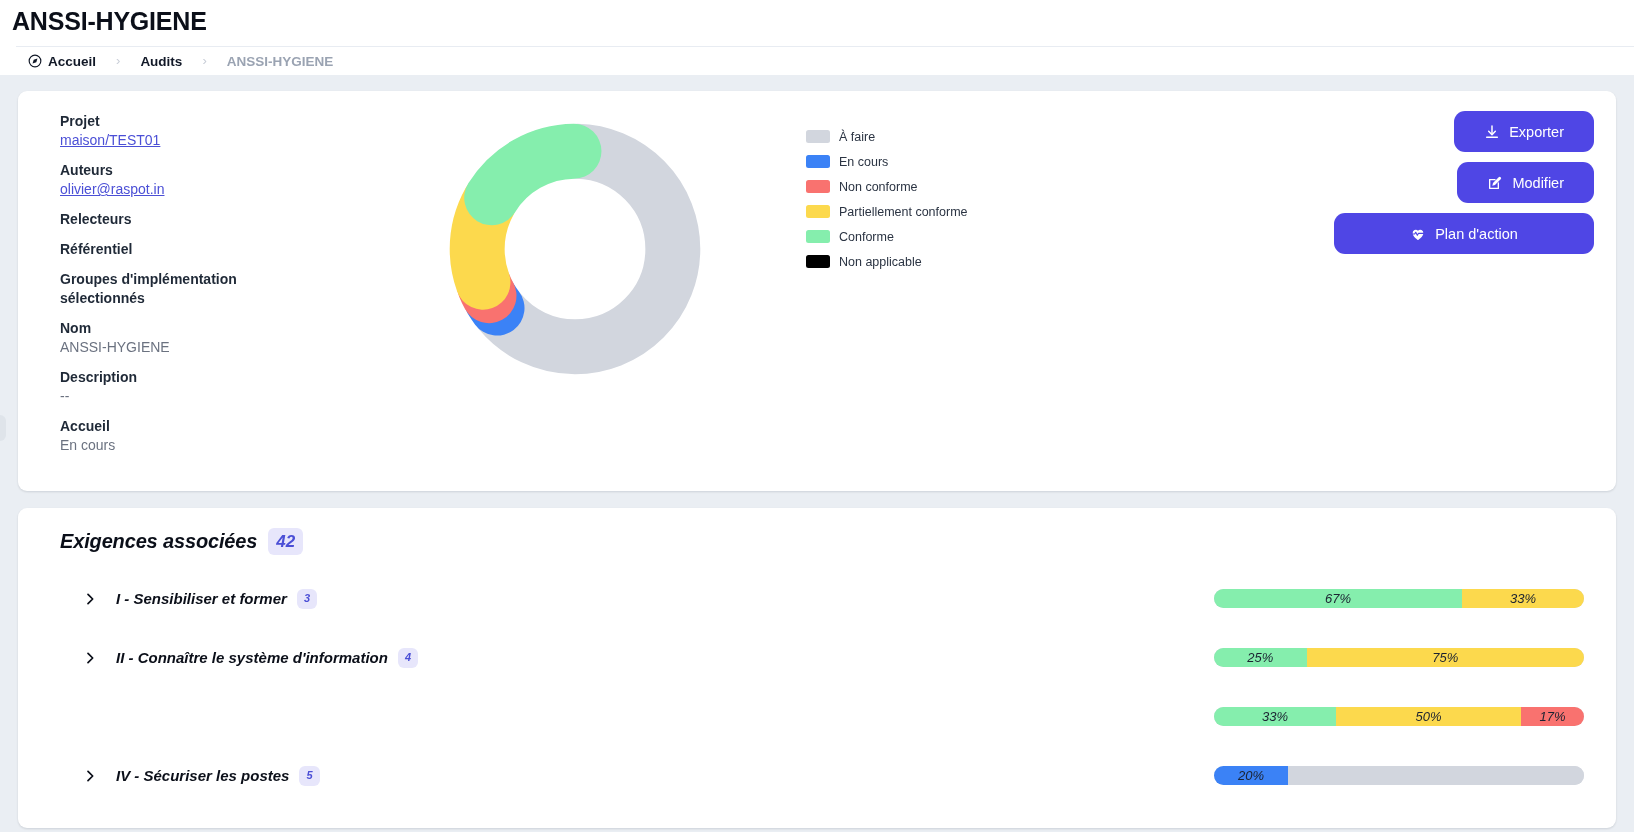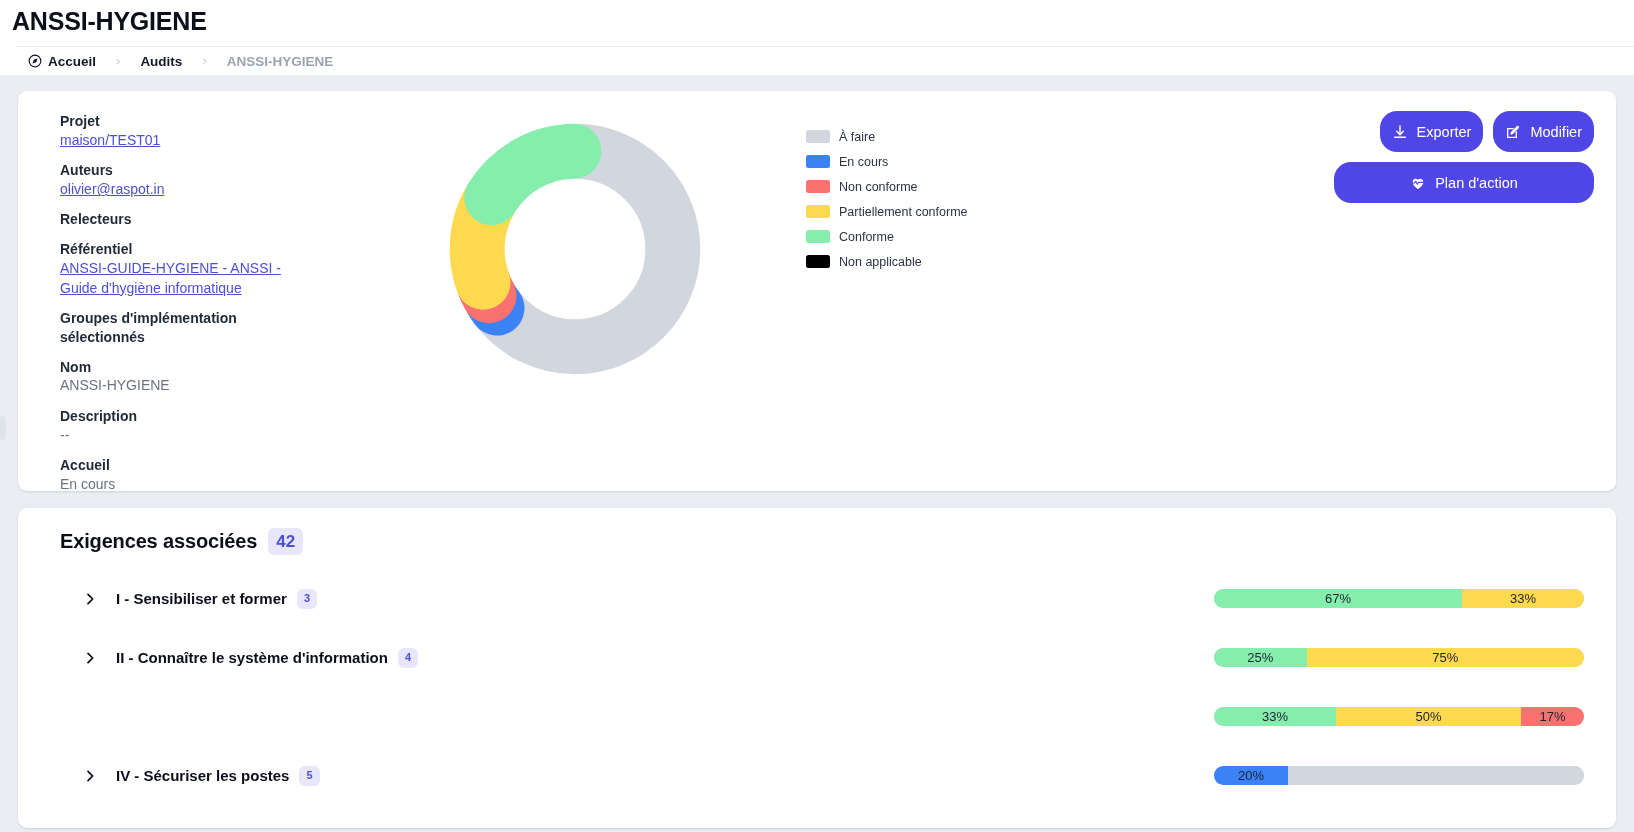--- a/index.html
+++ b/index.html
@@ -154,42 +154,43 @@
     width: 260px;
     display: flex;
     flex-wrap: wrap;
     justify-content: flex-end;
     gap: 10px;
   }
   .btn {
     background: #4f46e5;
     color: #ffffff;
     border: none;
-    border-radius: 17px;
+    border-radius: 11px;
     font-family: inherit;
     font-size: 14.5px;
     font-weight: 500;
     height: 41px;
-    padding: 0 12px;
+    padding: 0 30px;
     display: inline-flex;
     align-items: center;
     justify-content: center;
     gap: 9px;
     cursor: pointer;
     white-space: nowrap;
   }
   .btn-wide { width: 100%; }
   .btn svg { width: 16px; height: 16px; display: block; }
 
   
   .req-card {
     margin-top: 17px;
     padding: 20px 22px 10px 22px;
     height: 320px;
     overflow: hidden;
+    font-style: italic;
   }
   .req-header {
     display: flex;
     align-items: center;
     gap: 11px;
     padding-left: 20px;
     margin-bottom: 14px;
   }
   .req-title {
     font-size: 20px;
@@ -305,21 +306,20 @@
         <div class="meta-label">Auteurs</div>
         <a class="meta-link" href="#">olivier@raspot.in</a>
       </div>
 
       <div class="meta-block">
         <div class="meta-label">Relecteurs</div>
       </div>
 
       <div class="meta-block">
         <div class="meta-label">Référentiel</div>
-        <a class="meta-link multiline" href="#">ANSSI-GUIDE-HYGIENE - ANSSI - Guide d'hygiène informatique</a>
       </div>
 
       <div class="meta-block">
         <div class="meta-label" style="max-width:215px">Groupes d'implémentation sélectionnés</div>
       </div>
 
       <div class="meta-block">
         <div class="meta-label">Nom</div>
         <div class="meta-value">ANSSI-HYGIENE</div>
       </div>

